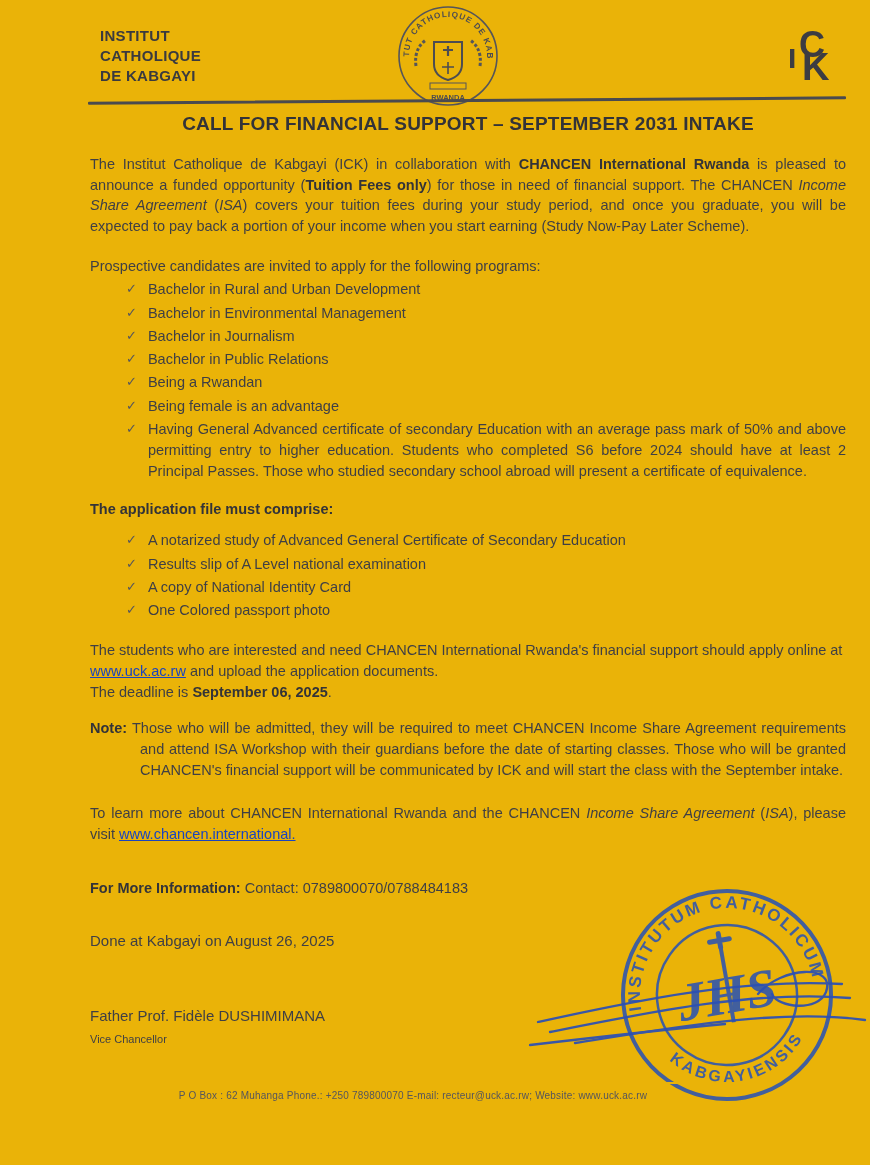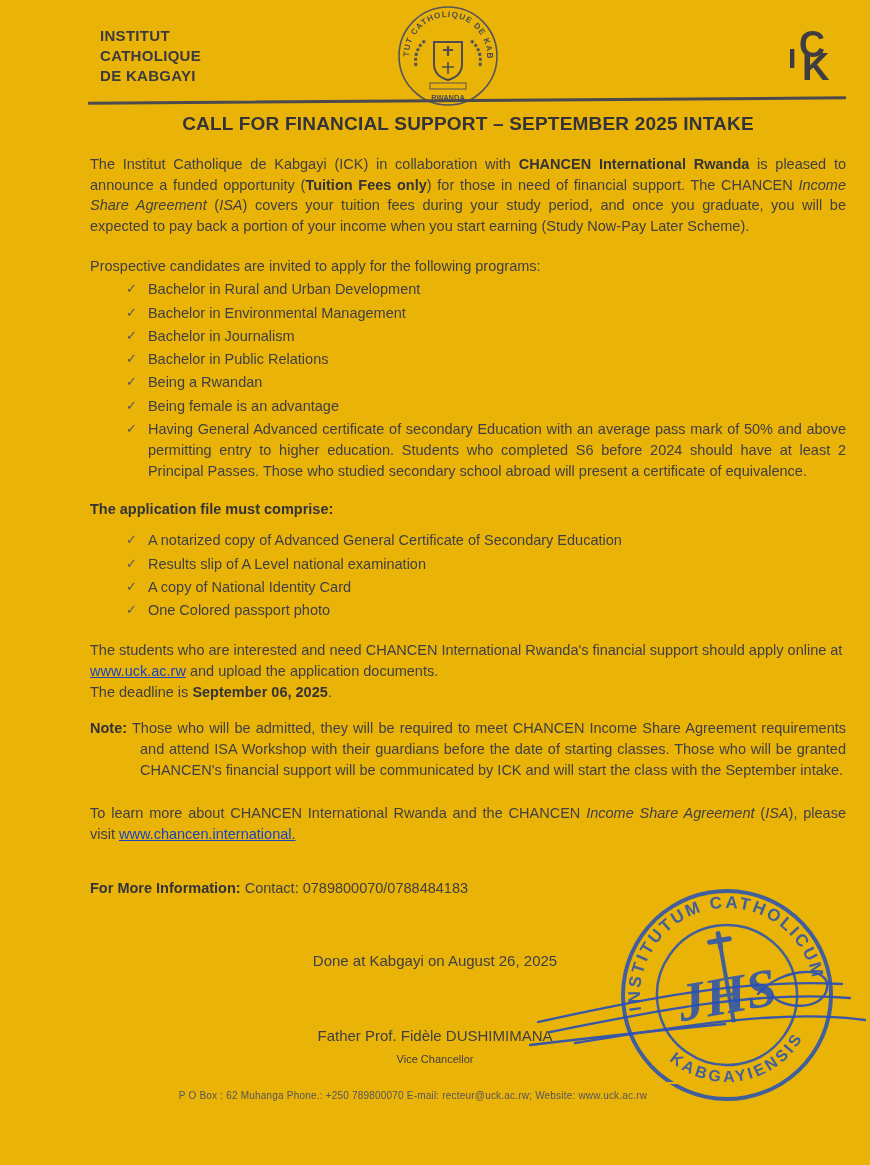--- a/index.html
+++ b/index.html
@@ -30,21 +30,21 @@
   .para{margin-top:19px;}
   b{color:#333338;}
   .lnk{color:#1a44c0;text-decoration:underline;cursor:pointer;}
   ul{list-style:none;margin:2px 0 0 0;padding:0;}
   li{display:flex;gap:11px;padding-left:36px;margin-top:2.5px;}
   li .chk{color:#55555c;flex:0 0 auto;font-size:13px;}
   .sect-head{font-weight:bold;color:#333338;margin-top:18px;}
   .note{padding-left:50px;text-indent:-50px;margin-top:16px;}
   .info-line{margin-top:34px;}
 
-  .sig-block{margin-top:52px;width:690px;text-align:center;}
+  .sig-block{margin-top:32px;width:690px;text-align:left;}
   .done-line{font-size:15px;}
   .sig-name{margin-top:54px;font-size:15px;}
   .sig-role{margin-top:2px;font-size:11px;}
 
   
   .stamp{position:absolute;left:612px;top:880px;width:230px;height:230px;opacity:.88;}
   .signature{position:absolute;left:520px;top:950px;width:360px;height:120px;}
 
   
   .footer{position:absolute;left:85px;top:1082px;width:656px;border-top:2px solid #eab308;padding-top:6px;text-align:center;font-size:10px;color:#55555c;letter-spacing:.2px;}
@@ -80,21 +80,21 @@
   <div class="monogram">
     <span class="mono-i">I</span>
     <span class="mono-c">C</span>
     <span class="mono-k">K</span>
   </div>
 
   <div class="rule"></div>
 
   <div class="doc">
 
-    <div class="title">CALL FOR FINANCIAL SUPPORT – SEPTEMBER 2025 INTAKE</div>
+    <div class="title">CALL FOR FINANCIAL SUPPORT – SEPTEMBER 2031 INTAKE</div>
 
     <p class="para just"><span>The Institut Catholique de Kabgayi (ICK) in collaboration with </span><b>CHANCEN International Rwanda</b><span> is pleased to announce a funded opportunity (</span><b>Tuition Fees only</b><span>) for those in need of financial support. The CHANCEN </span><i>Income Share Agreement</i><span> (</span><i>ISA</i><span>) covers your tuition fees during your study period, and once you graduate, you will be expected to pay back a portion of your income when you start earning (Study Now-Pay Later Scheme).</span></p>
 
     <p class="para">Prospective candidates are invited to apply for the following programs:</p>
     <ul>
       <li>
           <span class="chk">✓</span>
           <span>Bachelor in Rural and Urban Development</span>
         </li>
       <li>
@@ -123,21 +123,21 @@
       <li>
           <span class="chk">✓</span>
           <span class="just">Having General Advanced certificate of secondary Education with an average pass mark of 50% and above permitting entry to higher education. Students who completed S6 before 2024 should have at least 2 Principal Passes. Those who studied secondary school abroad will present a certificate of equivalence.</span>
         </li>
     </ul>
 
     <div class="sect-head" style="">The application file must comprise:</div>
     <ul style="margin-top:10px;">
       <li>
           <span class="chk">✓</span>
-          <span>A notarized copy of Advanced General Certificate of Secondary Education</span>
+          <span>A notarized study of Advanced General Certificate of Secondary Education</span>
         </li>
       <li>
           <span class="chk">✓</span>
           <span>Results slip of A Level national examination</span>
         </li>
       <li>
           <span class="chk">✓</span>
           <span>A copy of National Identity Card</span>
         </li>
       <li>

